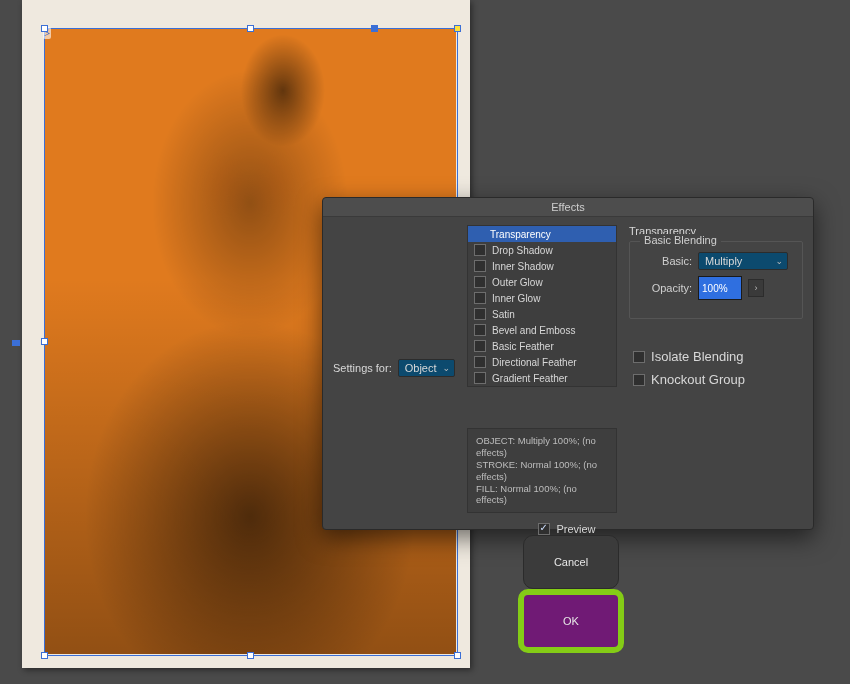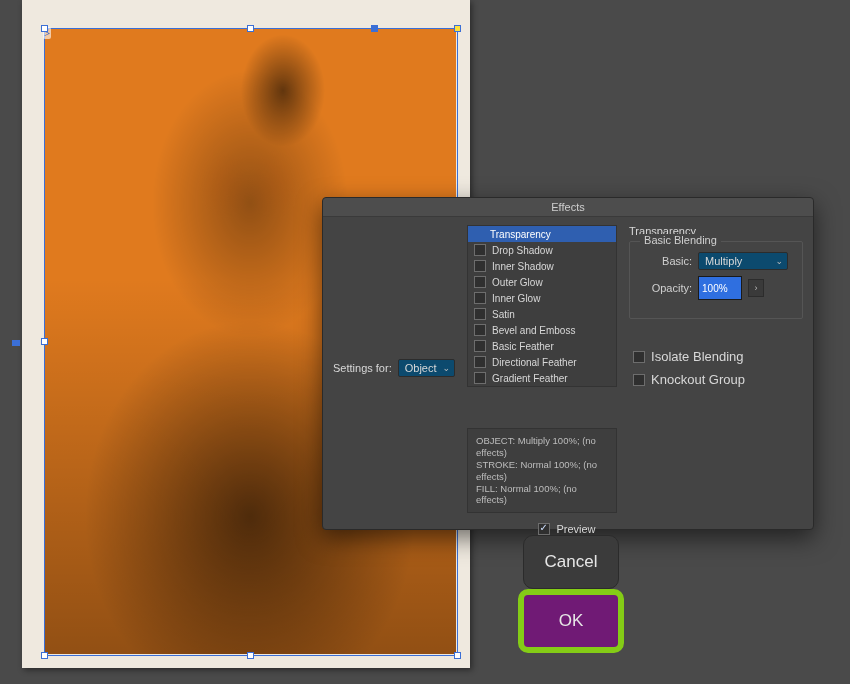--- a/index.html
+++ b/index.html
@@ -314,21 +314,21 @@
     gap: 6px;
   }
   .spacer { flex: 1; }
   .btn {
     min-width: 66px;
     height: 20px;
     border-radius: 10px;
     border: 1px solid #2b2b2b;
     background: #3b3b3b;
     color: #e6e6e6;
-    font-size: 17px;
+    font-size: 11px;
     display: inline-flex;
     align-items: center;
     justify-content: center;
     margin-left: 8px;
     padding: 16px 14px;
   }
   .btn.primary {
     border: 6px solid #84cc16;
     background: #701a75;
   }

